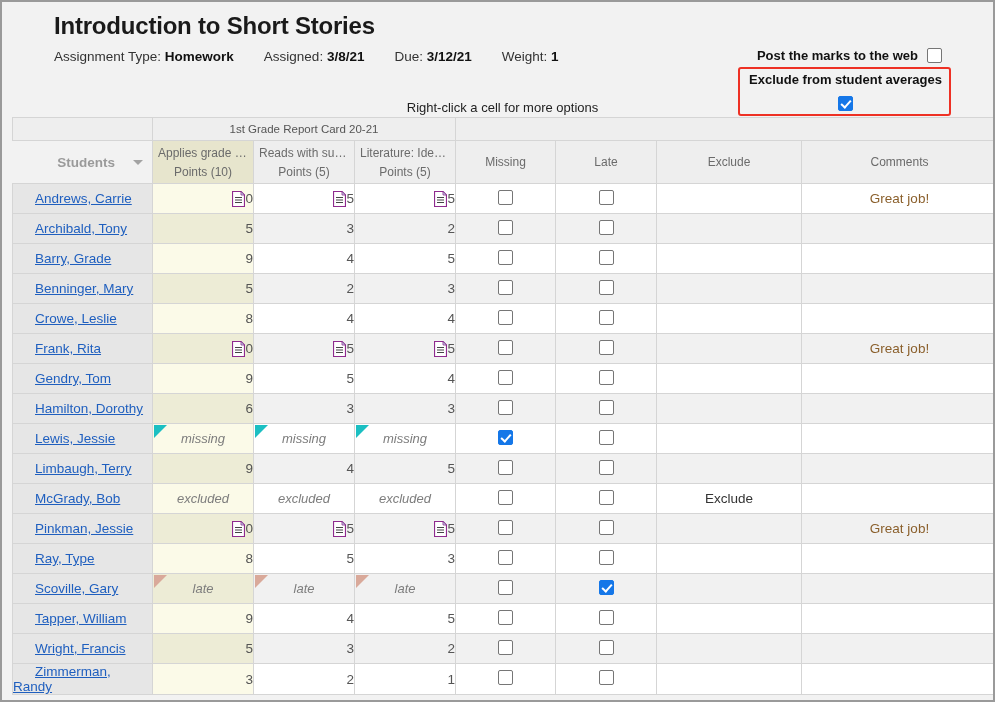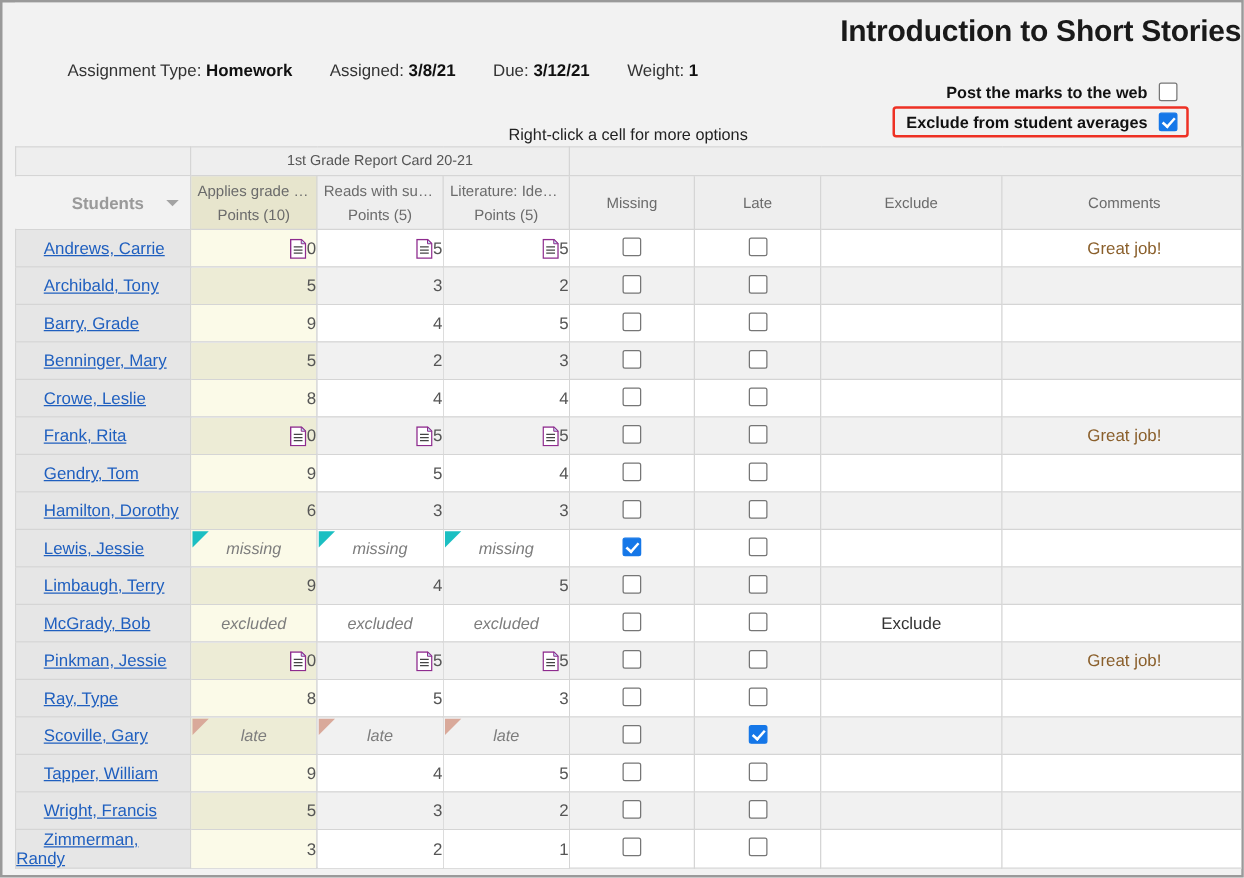--- a/index.html
+++ b/index.html
@@ -24,36 +24,35 @@
     left: 10px; top: 0; right: 0; bottom: 0;
     background: #f2f2f2;
   }
   
   .title {
     font-size: 24px;
     font-weight: bold;
     color: #1a1a1a;
     padding: 10px 0 0 42px;
     letter-spacing: -0.2px;
-    text-align: right;
   }
   .meta-row {
     padding: 9px 0 0 42px;
     font-size: 13.5px;
     color: #222;
     white-space: nowrap;
   }
   .meta-item { margin-right: 30px; display: inline-block; }
   .meta-item .lbl { color: #333; }
   .meta-item .val { font-weight: bold; color: #111; }
 
   
   .options {
     position: absolute;
-    right: 42px; top: 64px;
+    right: 42px; top: 46px;
     text-align: right;
   }
   .opt-row {
     display: flex; align-items: center; justify-content: flex-end;
     gap: 9px;
     font-size: 13px; font-weight: bold; color: #111;
     white-space: nowrap;
   }
   .opt-row.first { margin-bottom: 4px; padding-right: 9px; }
   .opt-row.boxed {
@@ -259,21 +258,21 @@
 
     <div class="title">Introduction to Short Stories</div>
 
     <div class="meta-row" id="meta-row"><span class="meta-item"><span class="lbl">Assignment Type: </span><span class="val">Homework</span></span><span class="meta-item"><span class="lbl">Assigned: </span><span class="val">3/8/21</span></span><span class="meta-item"><span class="lbl">Due: </span><span class="val">3/12/21</span></span><span class="meta-item"><span class="lbl">Weight: </span><span class="val">1</span></span></div>
 
     <div class="options">
       <div class="opt-row first">
         <span>Post the marks to the web</span>
         <span class="cb" id="cb-post"></span>
       </div>
-      <div class="opt-row boxed" style="border-color: rgb(238, 49, 36);">
+      <div class="opt-row boxed" style="border-color: rgb(238, 49, 36); flex-direction: column;">
         <span>Exclude from student averages</span>
         <span class="cb checked" id="cb-excl"></span>
       </div>
     </div>
 
     <div class="hint">
       <span>Right-click a cell for more options</span>
     </div>
 
     <div class="grid-wrap">

